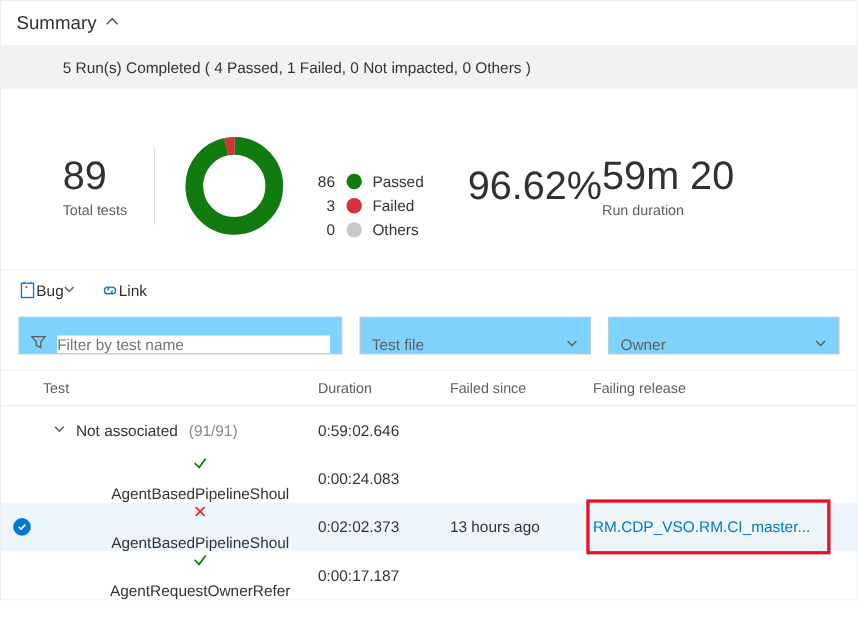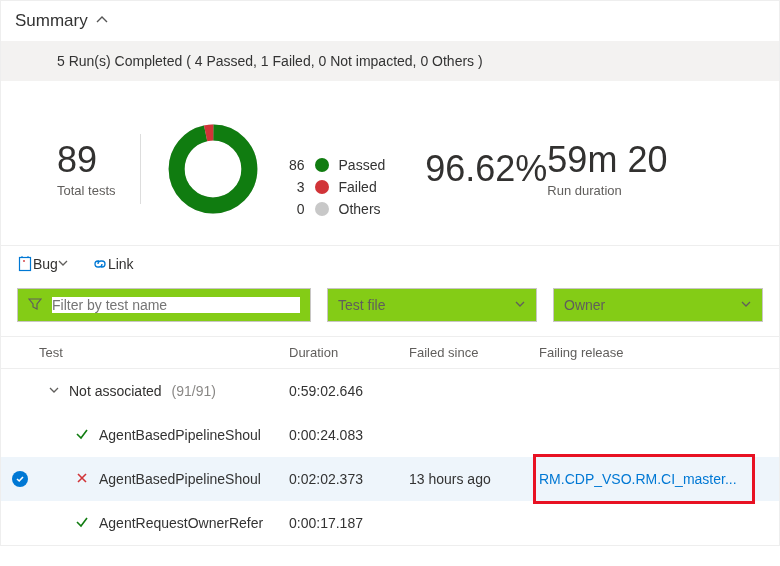--- a/index.html
+++ b/index.html
@@ -68,25 +68,25 @@
 
   .filters {
     display: flex;
     gap: 16px;
     padding: 6px 16px 14px 16px;
   }
   .filterbox {
     border: 1px solid #c8c6c4;
     height: 34px;
     display: flex;
-    align-items: center;
+    align-items: flex-end;
     padding: 0 10px;
     color: #605e5c;
     font-size: 14px;
-    background: #84cc16;
+    background: #7dd3fc;
   }
   .filter-name { flex: 1 1 auto; width: 272px; gap: 10px; position: relative;}
   .filter-name input { border: none; outline: none; width: 100%; font-size: 14px; color: #323130; }
   .filter-drop { justify-content: space-between; width: 210px; }
   .chev-down { color: #605e5c; font-size: 12px; }
 
   .table-head {
     display: grid;
     grid-template-columns: 38px 250px 120px 130px 200px;
     padding: 8px 0;
@@ -104,21 +104,21 @@
     align-items: center;
     height: 44px;
     font-size: 14px;
   }
   .row .sel { display:flex; align-items:center; justify-content:center;}
   .row.selected { background: #eef5fb; }
   .row.selected .sel-circle { background:#0078d4; border-radius:50%; width:16px; height:16px; display:flex; align-items:center; justify-content:center;}
   .row.selected .sel-circle svg{ display:block;}
   .test-cell { display:flex; align-items:center; gap:10px; overflow:hidden; white-space:nowrap;}
   .indent-0{ padding-left:10px;}
-  .indent-1{ padding-left:36px;}
+  .indent-1{ padding-left:36px;flex-direction:column;}
   .expander{ color:#605e5c; font-size:10px; }
   .group-name{ color:#323130;}
   .group-count{ color:#8a8886;}
   .ico-pass{ color:#107c10;}
   .ico-fail{ color:#d13438;}
   .test-name{ overflow:hidden; text-overflow:clip; }
   .link-cell{ color:#0078d4; overflow:hidden; text-overflow:ellipsis; white-space:nowrap;}
   .highlight-box{ border:3px solid #e81123; position:absolute; pointer-events:none;}
 </style>
 </head>

